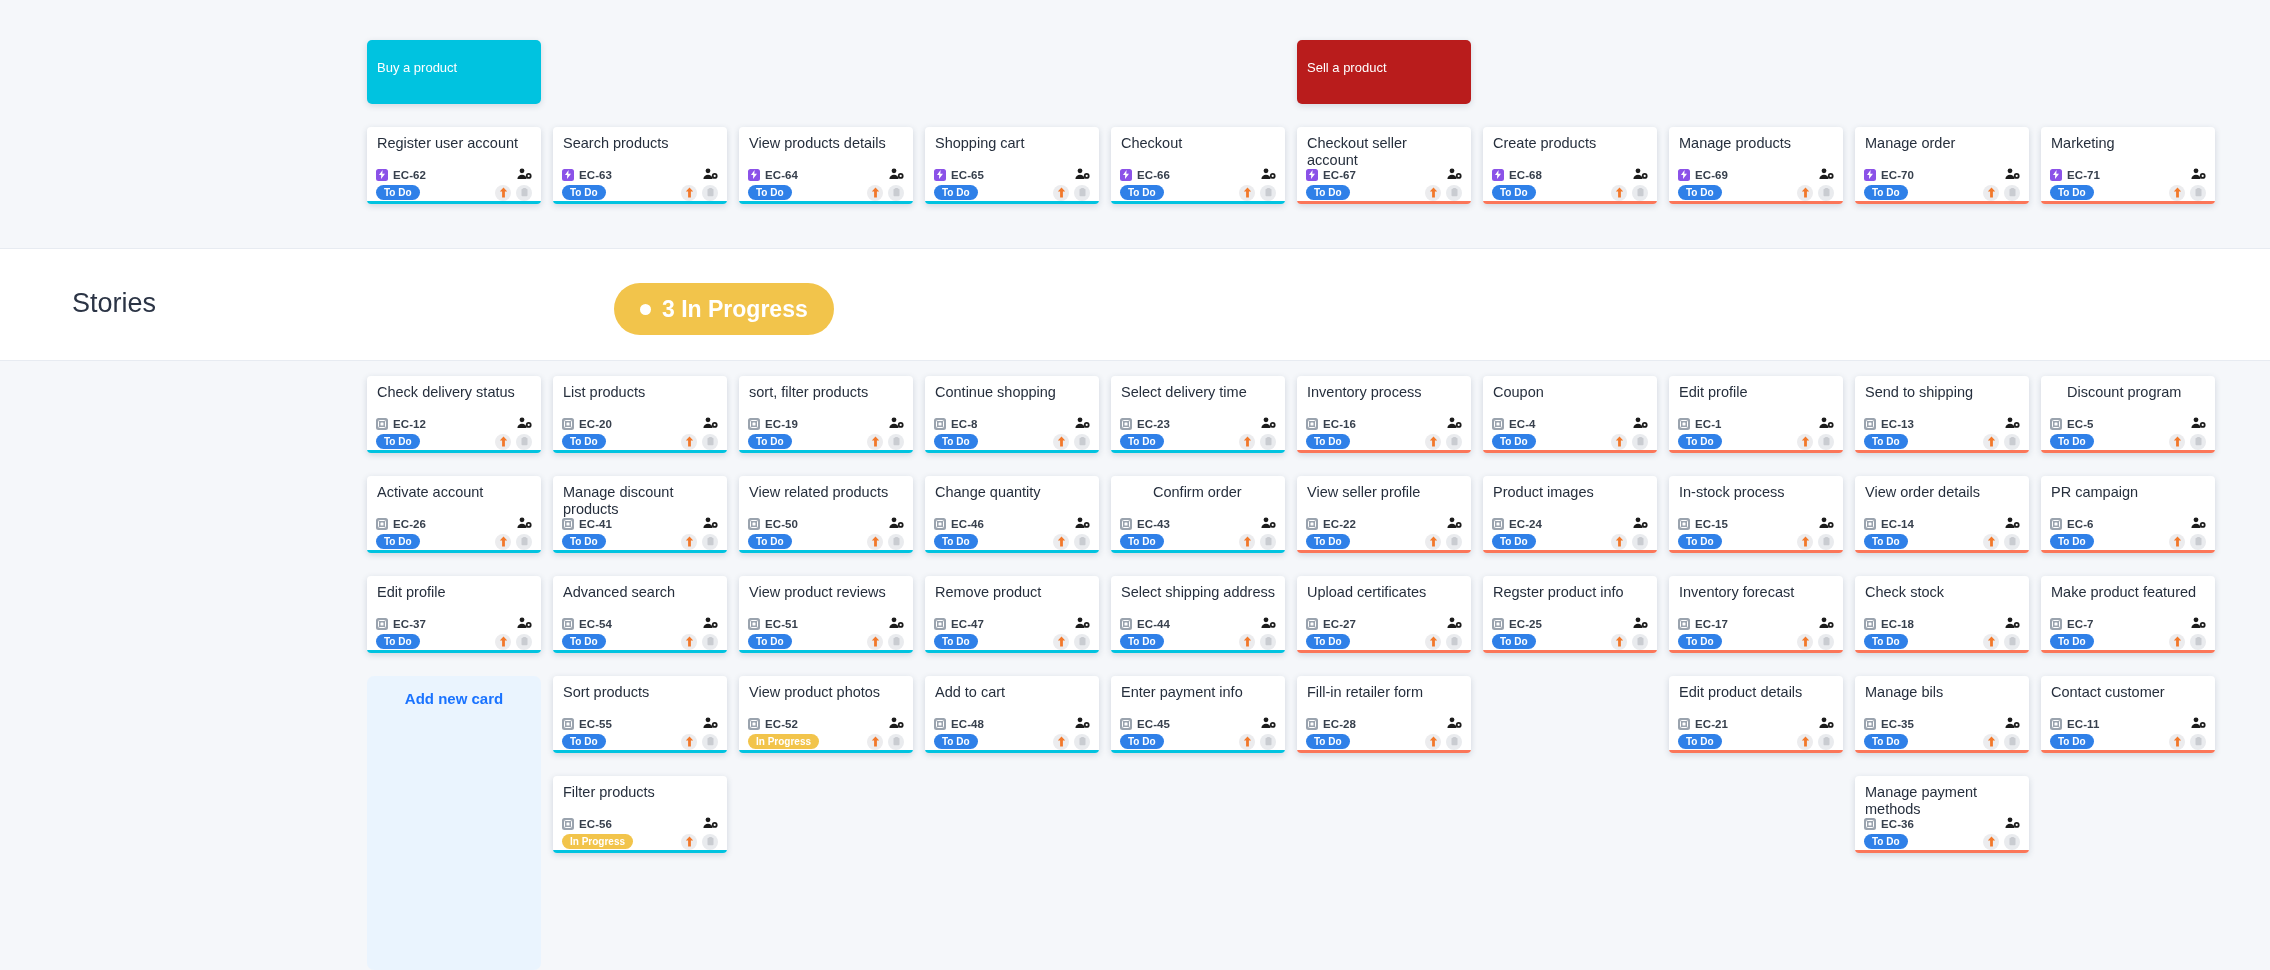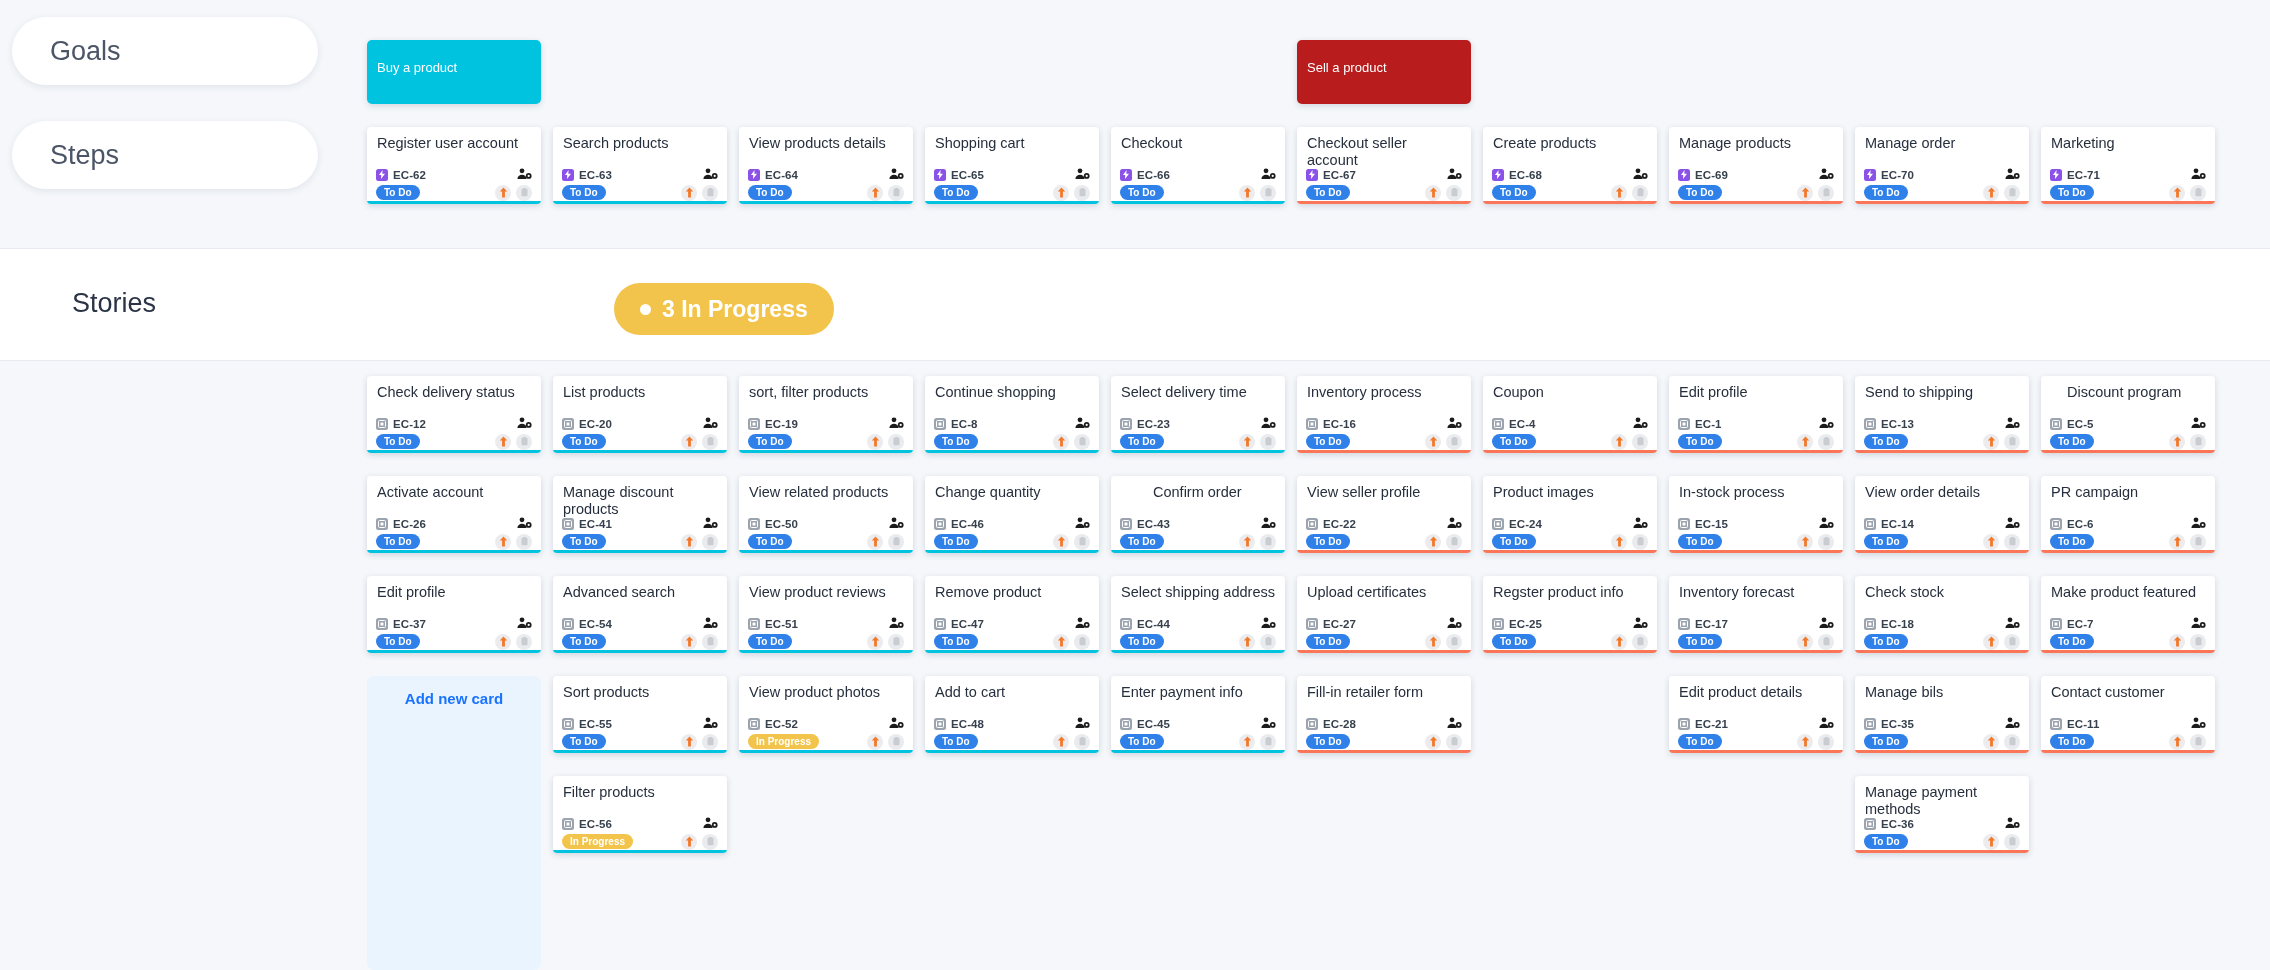--- a/index.html
+++ b/index.html
@@ -110,28 +110,20 @@
   .roundbtn svg { display: block; }
   .underline {
     position: absolute; left: 0; right: 0; bottom: 0; height: 3px;
   }
 </style>
 </head>
 <body>
 
 <div class="board">
 
-  <div class="rail">
-    <div class="pill pill-goals">
-      <span>Goals</span>
-    </div>
-    <div class="pill pill-steps">
-      <span>Steps</span>
-    </div>
-  </div>
 
   <div class="band-stories"></div>
   <div class="stories-label">Stories</div>
   <div class="chip chip-prog">
     <span class="dot"></span>
     <span>3 In Progress</span>
   </div>
 
   <div class="canvas" id="canvas">
       <div class="goal" style="left: 367px; top: 40px; background: rgb(0, 195, 224);">

